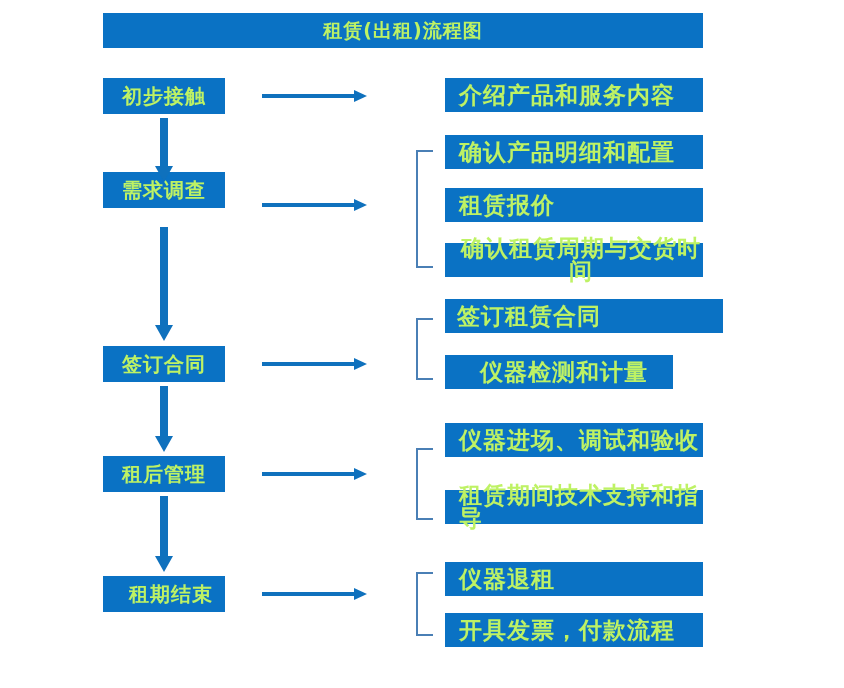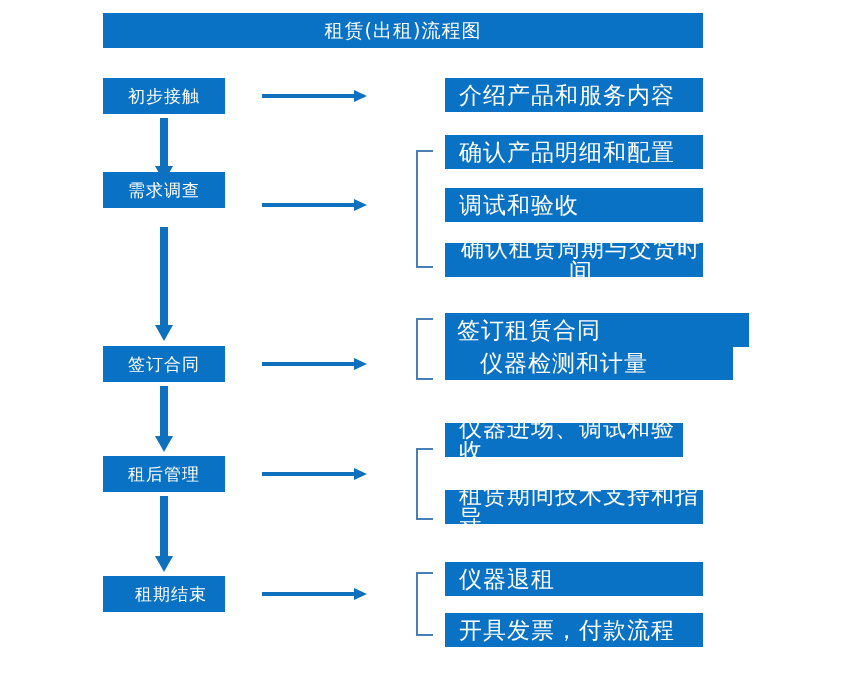--- a/index.html
+++ b/index.html
@@ -14,42 +14,42 @@
     overflow: hidden;
   }
   #canvas {
     position: relative;
     width: 844px;
     height: 688px;
   }
   .box {
     position: absolute;
     background: #0a72c4;
-    color: #ffffff;
-    font-weight: normal;
+    color: #bef264;
+    font-weight: bold;
     display: flex;
     align-items: center;
     box-sizing: border-box;
     letter-spacing: 1px;
     line-height: 1;
   }
   .title-bar {
     left: 103px;
     top: 13px;
     width: 600px;
     height: 35px;
     justify-content: center;
     font-size: 19px;
   }
   .stage-box {
     left: 103px;
     width: 122px;
     height: 36px;
     justify-content: center;
-    font-size: 17px;
+    font-size: 20px;
   }
   .detail-box {
     left: 445px;
     height: 34px;
     padding-left: 14px;
     justify-content: flex-start;
     font-size: 23px;
   }
   .h-arrow {
     position: absolute;
@@ -137,22 +137,22 @@
     </svg>
   </div>
 
   <div class="bracket" style="left:416px; top:150px; height:118px;"></div>
   <div class="bracket" style="left:416px; top:318px; height:62px;"></div>
   <div class="bracket" style="left:416px; top:448px; height:72px;"></div>
   <div class="bracket" style="left:416px; top:572px; height:64px;"></div>
 
   <div class="box detail-box" style="top:78px;  width:258px;">介绍产品和服务内容</div>
   <div class="box detail-box" style="top:135px; width:258px;">确认产品明细和配置</div>
-  <div class="box detail-box" style="top:188px; width:258px;">调试和验收</div>
+  <div class="box detail-box" style="top:188px; width:258px;">租赁报价</div>
   <div class="box detail-box" style="top:243px; width:258px;text-align:center;">确认租赁周期与交货时间</div>
-  <div class="box detail-box" style="top:313px; width:304px;padding-left:12px;">签订租赁合同</div>
-  <div class="box detail-box" style="top:346px; width:288px;padding-left:35px;">仪器检测和计量</div>
-  <div class="box detail-box" style="top:423px; width:238px;">仪器进场、调试和验收</div>
+  <div class="box detail-box" style="top:299px; width:278px;padding-left:12px;">签订租赁合同</div>
+  <div class="box detail-box" style="top:355px; width:228px;padding-left:35px;">仪器检测和计量</div>
+  <div class="box detail-box" style="top:423px; width:258px;">仪器进场、调试和验收</div>
   <div class="box detail-box" style="top:490px; width:258px;">租赁期间技术支持和指导</div>
   <div class="box detail-box" style="top:562px; width:258px;">仪器退租</div>
   <div class="box detail-box" style="top:613px; width:258px;text-align:right;">开具发票，付款流程</div>
 
 </div>
 
 </body></html>

